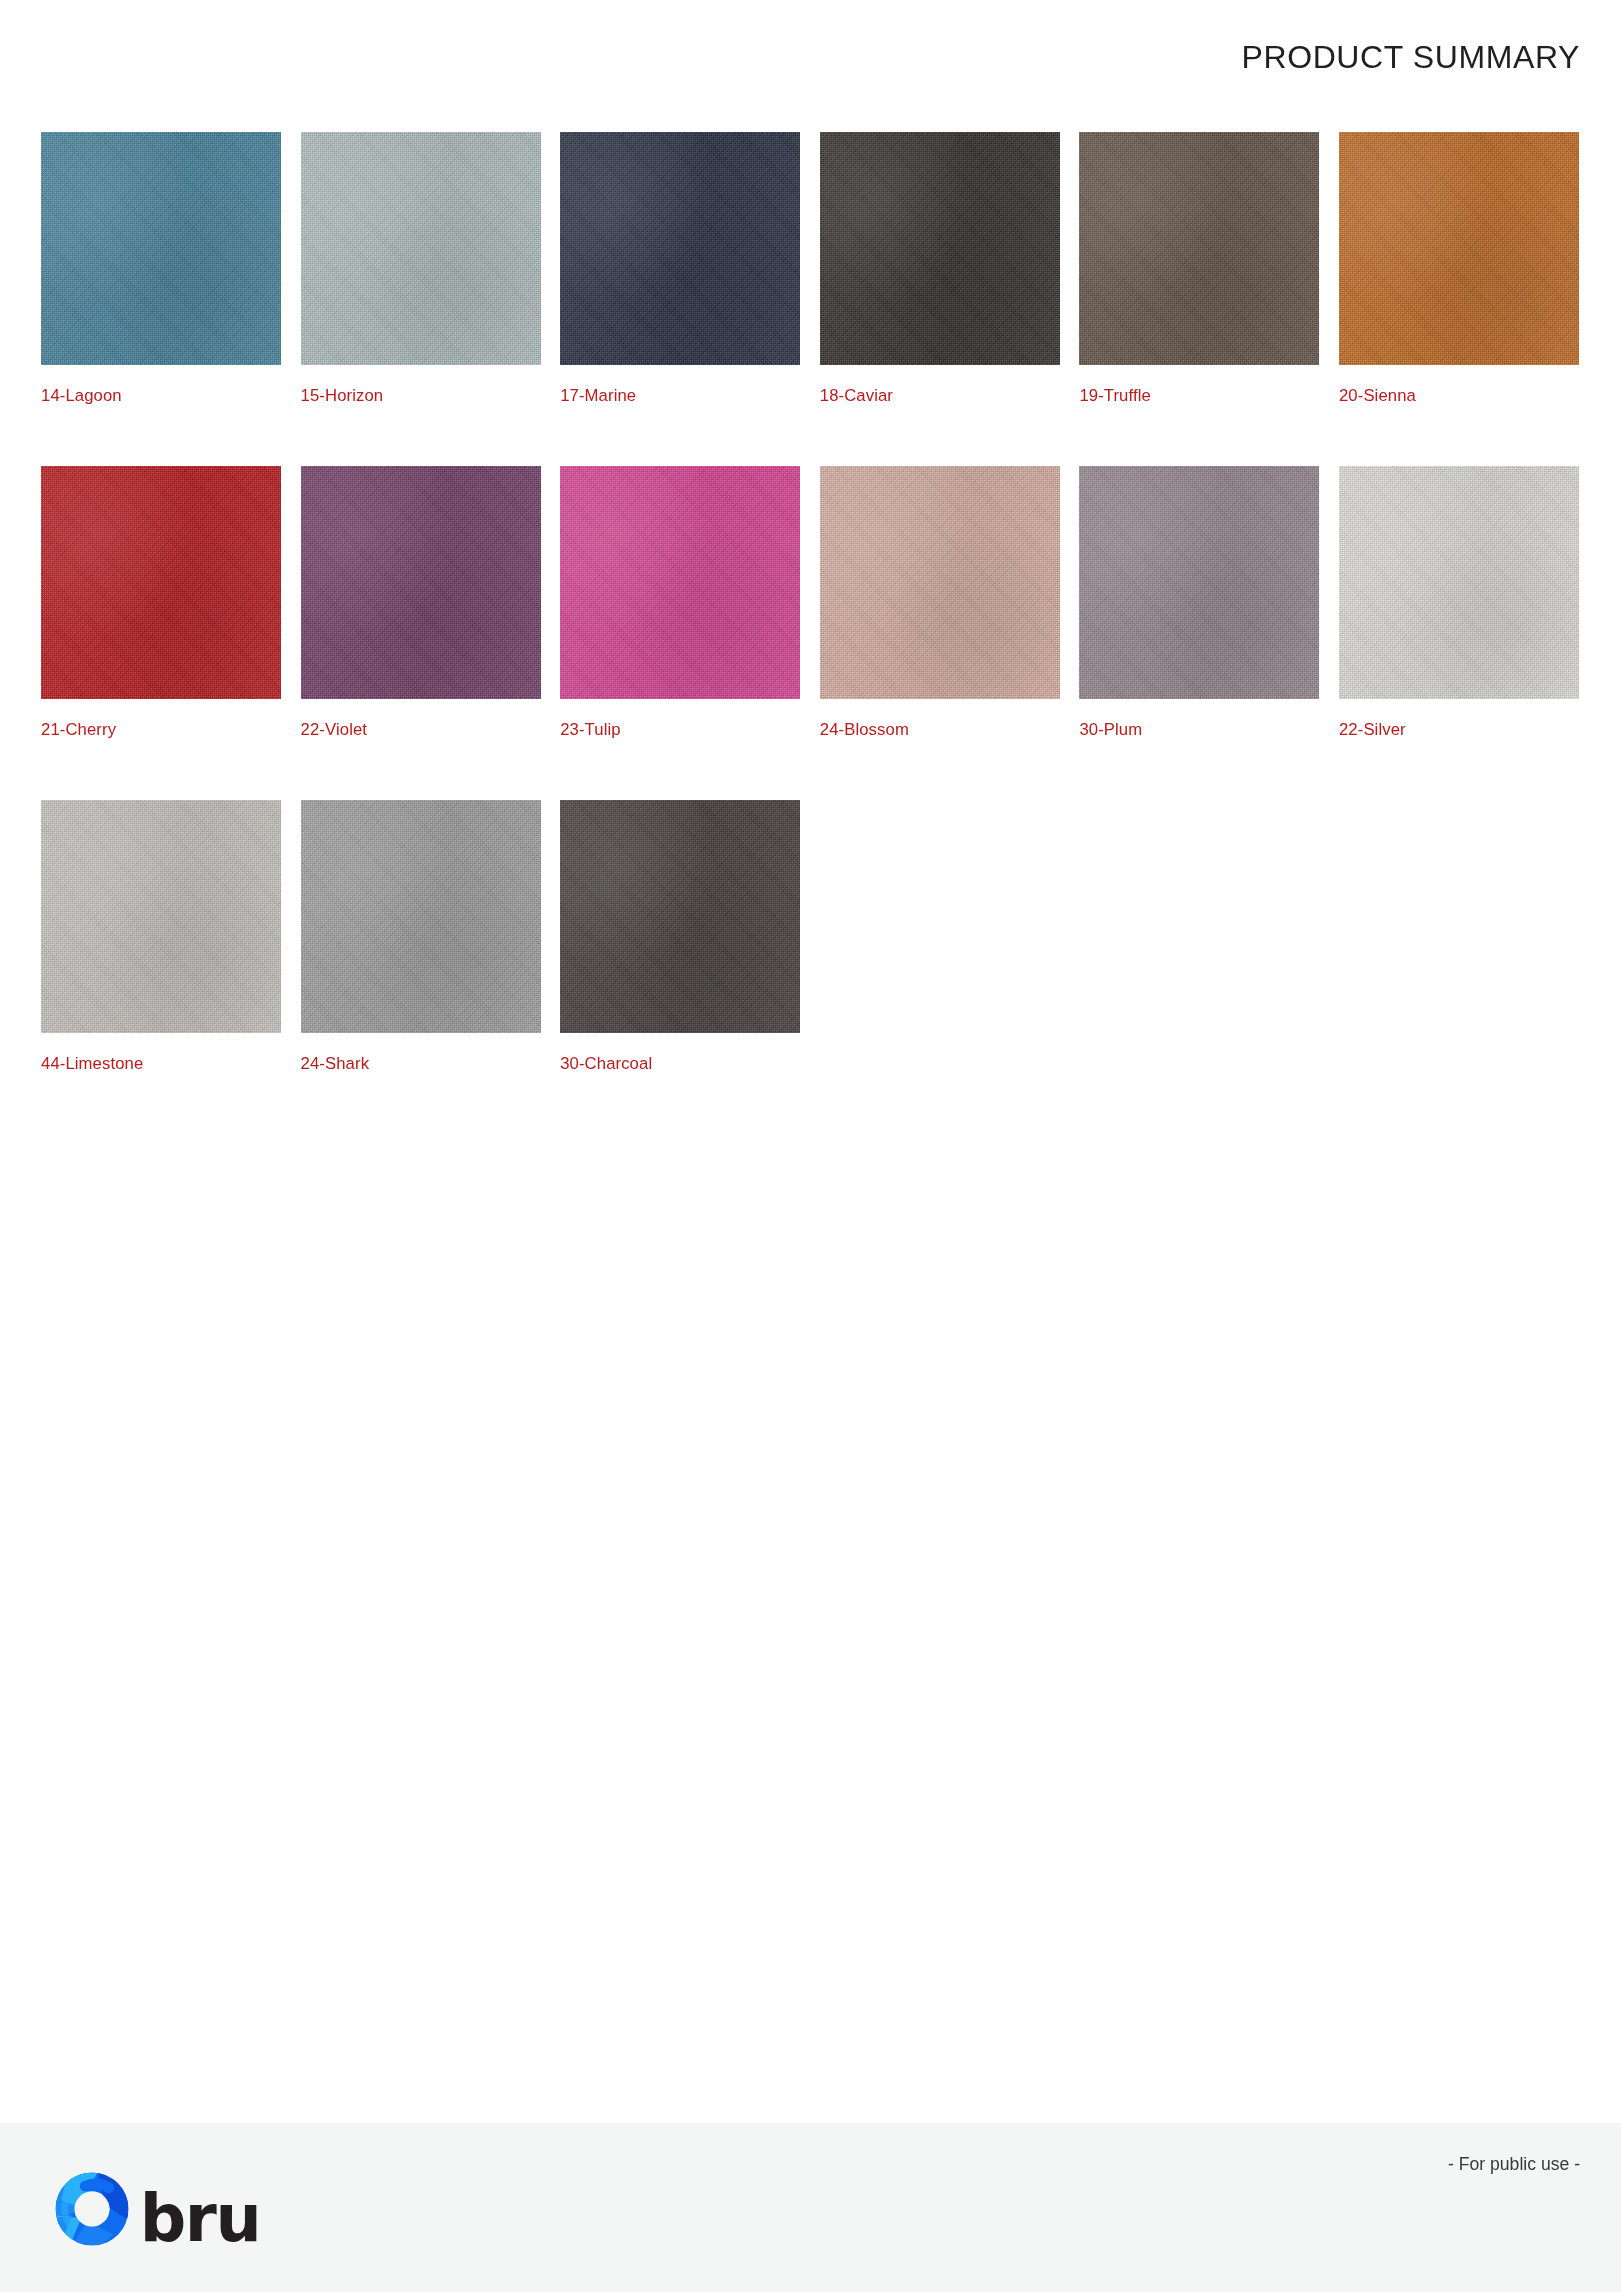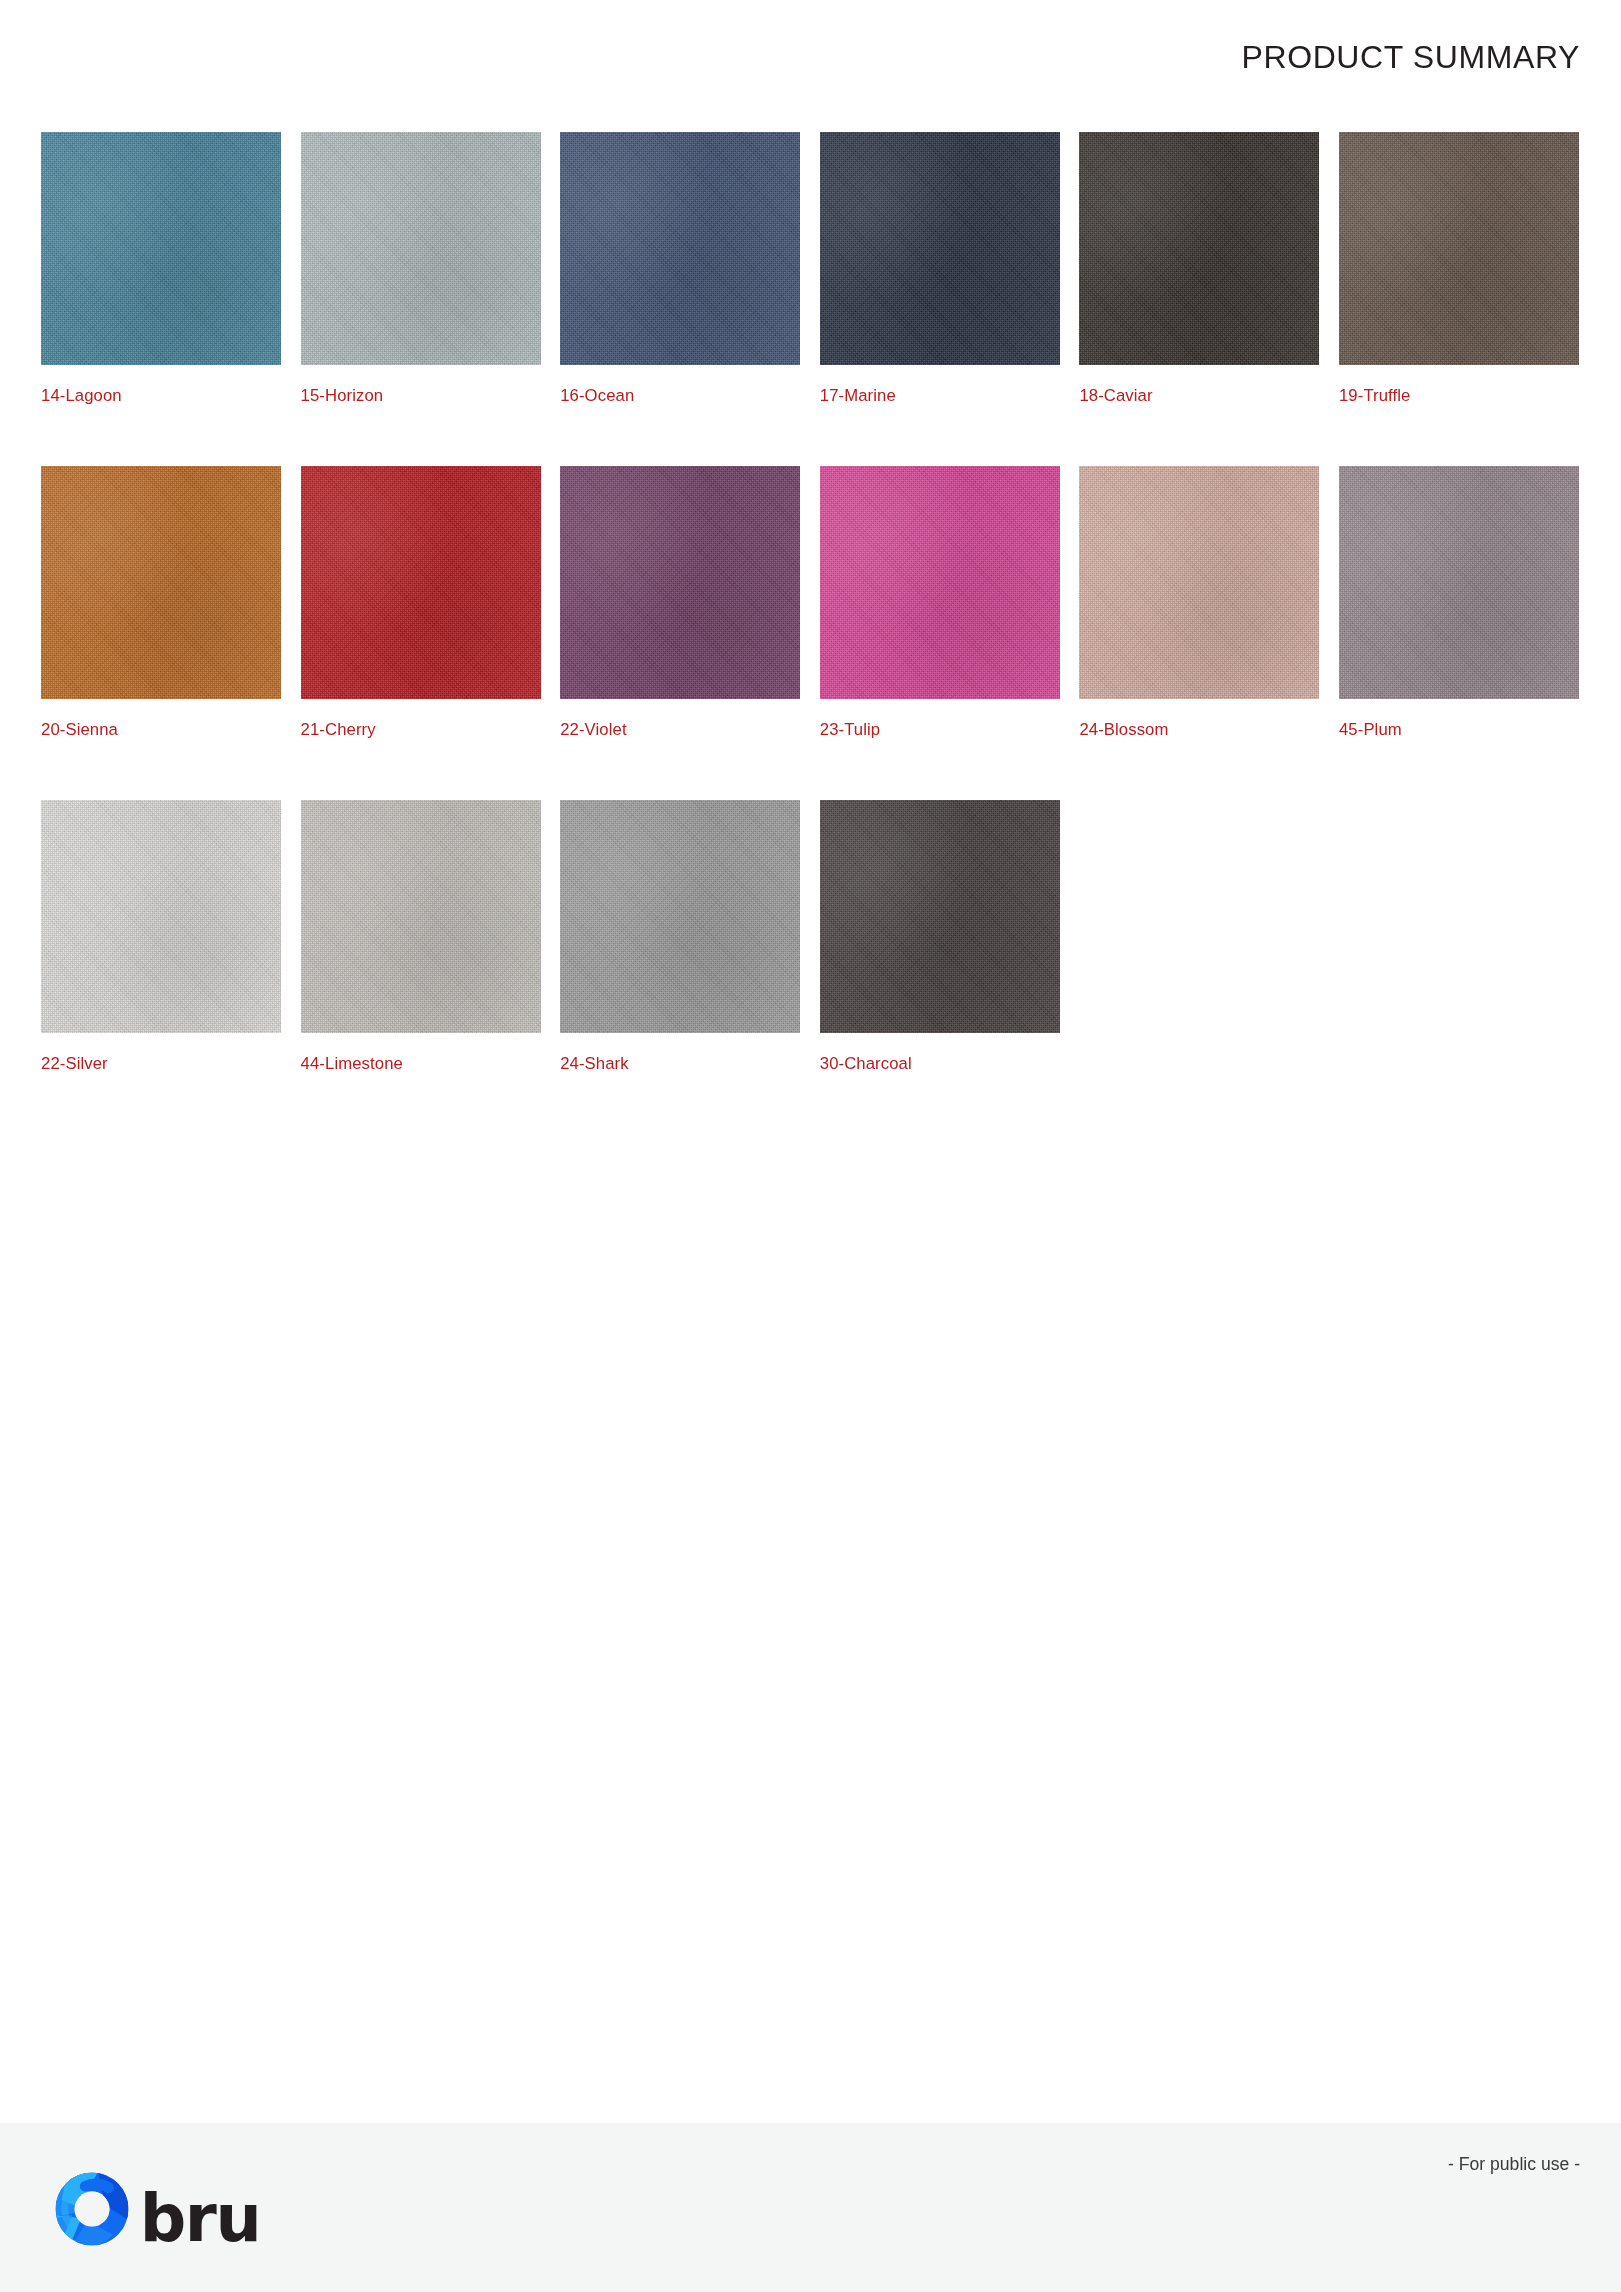--- a/index.html
+++ b/index.html
@@ -138,24 +138,20 @@
 <div class="swatch-grid">
     <div class="swatch-cell">
       <div class="swatch-chip" style="background-color: rgb(61, 126, 153);"></div>
       <div class="swatch-label">14-Lagoon</div>
     </div>
     <div class="swatch-cell">
       <div class="swatch-chip" style="background-color: rgb(174, 188, 188);"></div>
       <div class="swatch-label">15-Horizon</div>
     </div>
     <div class="swatch-cell">
-      <div class="swatch-chip" style="background-color: rgb(54, 72, 109);"></div>
-      <div class="swatch-label">16-Ocean</div>
-    </div>
-    <div class="swatch-cell">
       <div class="swatch-chip" style="background-color: rgb(28, 37, 57);"></div>
       <div class="swatch-label">17-Marine</div>
     </div>
     <div class="swatch-cell">
       <div class="swatch-chip" style="background-color: rgb(43, 36, 32);"></div>
       <div class="swatch-label">18-Caviar</div>
     </div>
     <div class="swatch-cell">
       <div class="swatch-chip" style="background-color: rgb(93, 76, 63);"></div>
       <div class="swatch-label">19-Truffle</div>
@@ -175,21 +171,21 @@
     <div class="swatch-cell">
       <div class="swatch-chip" style="background-color: rgb(219, 58, 146);"></div>
       <div class="swatch-label">23-Tulip</div>
     </div>
     <div class="swatch-cell">
       <div class="swatch-chip" style="background-color: rgb(214, 172, 159);"></div>
       <div class="swatch-label">24-Blossom</div>
     </div>
     <div class="swatch-cell">
       <div class="swatch-chip" style="background-color: rgb(146, 130, 137);"></div>
-      <div class="swatch-label">45-Plum</div>
+      <div class="swatch-label">30-Plum</div>
     </div>
     <div class="swatch-cell">
       <div class="swatch-chip" style="background-color: rgb(222, 221, 219);"></div>
       <div class="swatch-label">22-Silver</div>
     </div>
     <div class="swatch-cell">
       <div class="swatch-chip" style="background-color: rgb(198, 195, 189);"></div>
       <div class="swatch-label">44-Limestone</div>
     </div>
     <div class="swatch-cell">

